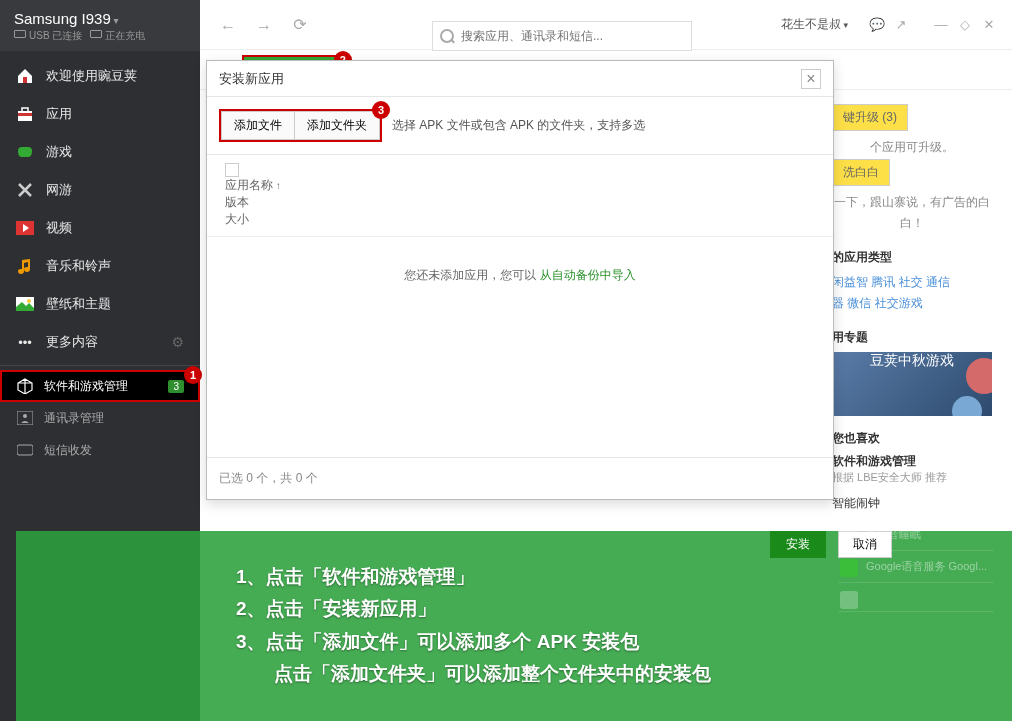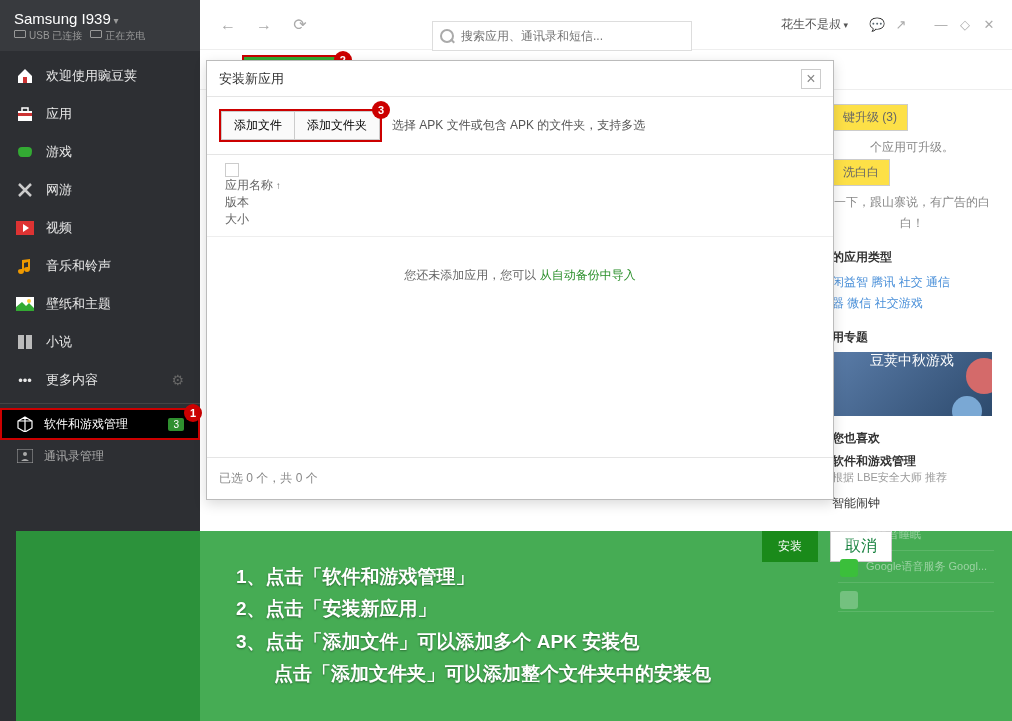--- a/index.html
+++ b/index.html
@@ -63,21 +63,21 @@
 .col-ver { width: 120px; }
 .col-size { flex: 1; }
 .empty-msg { text-align: center; padding: 30px 0; font-size: 12px; color: #666; }
 .empty-link { color: #2a8f2a; cursor: pointer; }
 .modal-foot { border-top: 1px solid #e5e5e5; padding: 12px; font-size: 12px; color: #888; }
 .overlay { position: absolute; left: 16px; right: 0; bottom: 0; height: 190px; background: rgba(44, 160, 60, 0.88); z-index: 20; padding: 30px 14px 14px 220px; }
 .overlay p { color: #fff; font-size: 19px; font-weight: bold; line-height: 1.7; text-shadow: 0 1px 2px rgba(0,0,0,.4); }
 .overlay .indent { padding-left: 38px; }
 .ov-btn { position: absolute; top: 0; right: 120px; display: flex; gap: 12px; }
 .ov-install { background: #1a8a1a; color: #fff; border: none; padding: 5px 16px; font-size: 12px; }
-.ov-cancel { background: #fff; color: #15803d; border: 1px solid #ccc; padding: 4px 14px; font-size: 16px; }
+.ov-cancel { background: #fff; color: #000000; border: 1px solid #ccc; padding: 4px 14px; font-size: 12px; }
 .ov-list { position: absolute; right: 18px; top: -12px; width: 156px; font-size: 11px; color: rgba(255,255,255,.45); }
 .ov-list-row { padding: 8px 0 8px 28px; border-bottom: 1px solid rgba(255,255,255,.12); position: relative; }
 .ov-list-row::before { content: ""; position: absolute; left: 2px; top: 8px; width: 18px; height: 18px; background: rgba(255,255,255,.25); border-radius: 3px; }
 .ov-list-row.phone::before { background: #3bbf3b; }
 svg { display: block; }
 </style>
 </head>
 <body>
 
 <div class="app">
@@ -144,29 +144,20 @@
       </div>
       <div class="nav-item">
         <span class="nav-icon">
             <svg width="18" height="14">
               <rect width="18" height="14" fill="#fff"></rect>
               <path d="M0,10 L6,5 L10,9 L13,6 L18,11 L18,14 L0,14 Z" fill="#3a3"></path>
               <circle cx="13" cy="4" r="2" fill="#fc3"></circle>
             </svg>
           </span>
         <span>壁纸和主题</span>
-      </div>
-      <div class="nav-item">
-        <span class="nav-icon">
-            <svg width="16" height="16">
-              <rect x="1" y="1" width="6" height="14" fill="#bbb"></rect>
-              <rect x="9" y="1" width="6" height="14" fill="#bbb"></rect>
-            </svg>
-          </span>
-        <span>小说</span>
       </div>
       <div class="nav-item">
         <span class="nav-icon">•••</span>
         <span>更多内容</span>
         <span class="gear">⚙</span>
       </div>
       <div class="mgmt">
         <div class="mgmt-item active">
           <span class="nav-icon">
               <svg width="16" height="16">
@@ -179,20 +170,28 @@
         </div>
         <div class="mgmt-item">
           <span class="nav-icon">
               <svg width="16" height="14">
                 <rect width="16" height="14" fill="none" stroke="#aaa"></rect>
                 <circle cx="8" cy="5" r="2" fill="#aaa"></circle>
                 <path d="M4,12 Q8,8 12,12" fill="#aaa"></path>
               </svg>
             </span>
           <span>通讯录管理</span>
+        </div>
+        <div class="mgmt-item">
+          <span class="nav-icon">
+              <svg width="16" height="14">
+                <rect x="0" y="2" width="16" height="10" rx="2" fill="none" stroke="#aaa"></rect>
+              </svg>
+            </span>
+          <span>短信收发</span>
         </div>
       </div>
     </nav>
   </aside>
 
   <main class="main">
     <div class="topbar">
       <span class="tb-btn">←</span>
       <span class="tb-btn">→</span>
       <span class="tb-btn">⟳</span>

